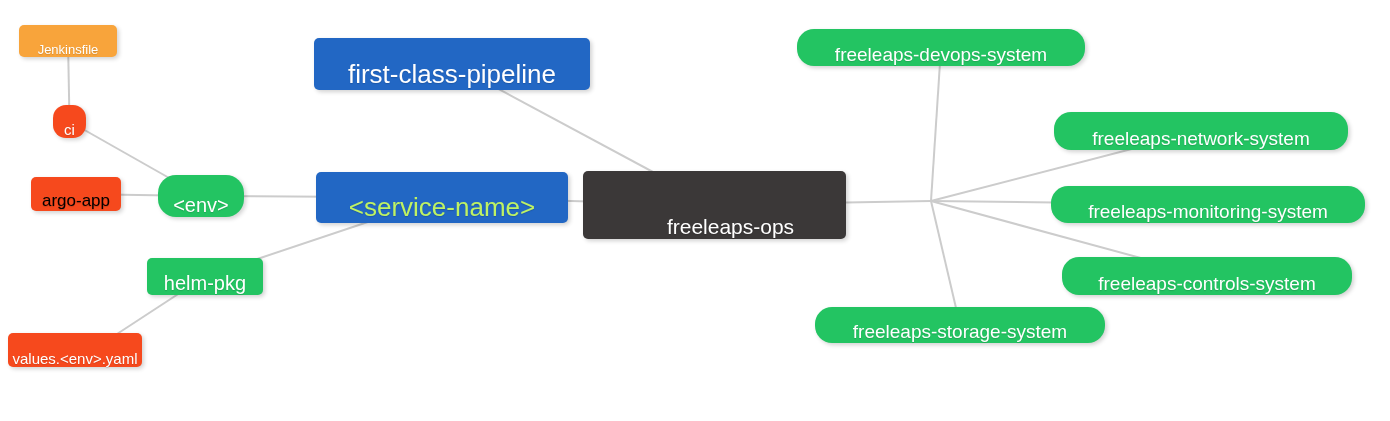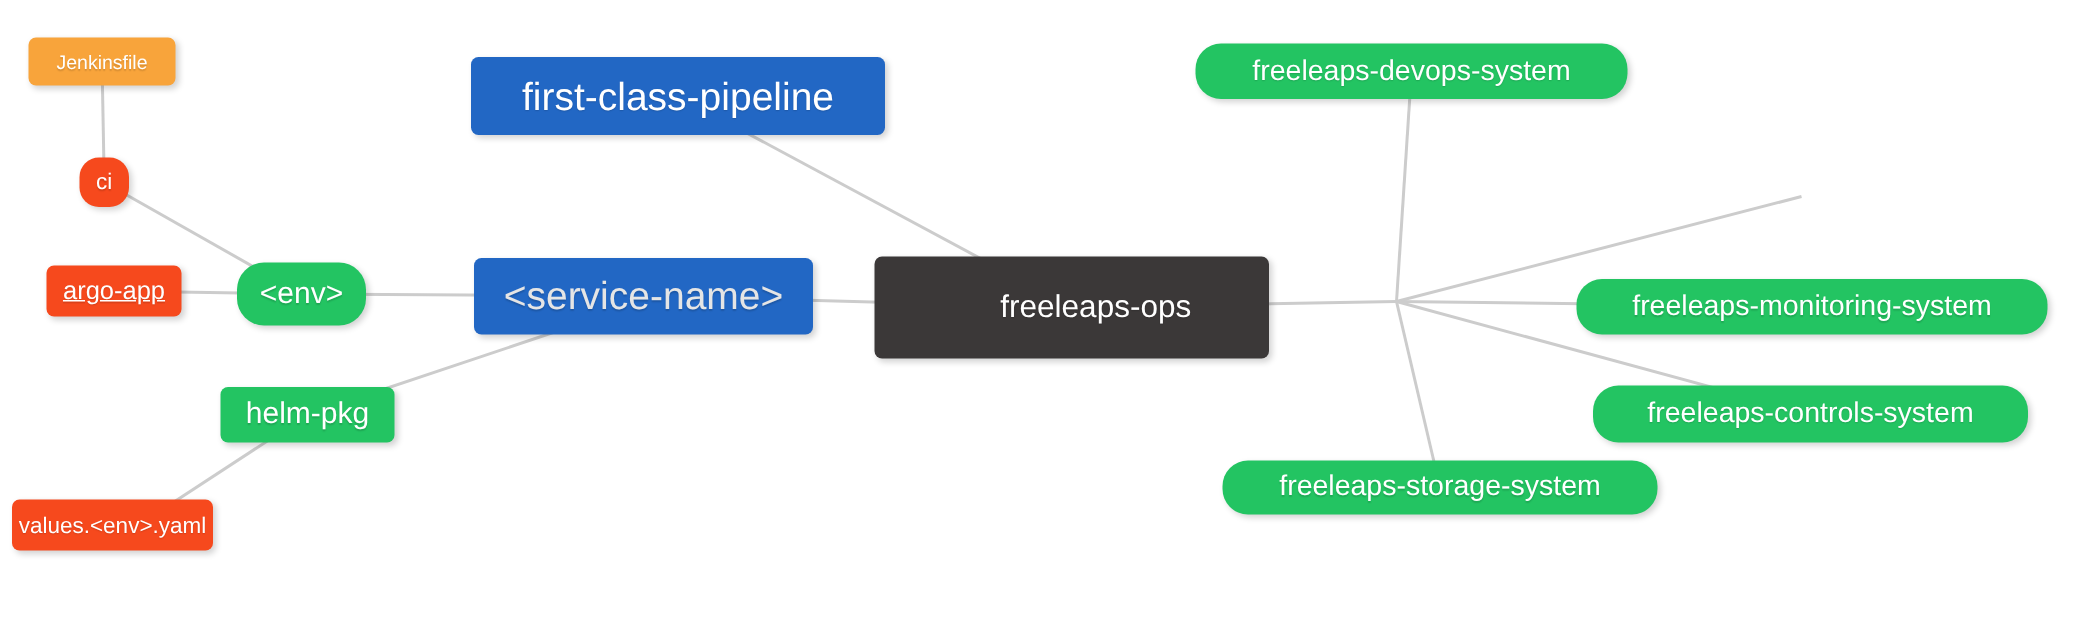--- a/index.html
+++ b/index.html
@@ -18,21 +18,21 @@
   #edge-layer {
     position: absolute;
     left: 0;
     top: 0;
     width: 1390px;
     height: 421px;
   }
   .node {
     position: absolute;
     display: flex;
-    align-items: center;
+    align-items: flex-end;
     justify-content: center;
     color: #ffffff;
     border-radius: 5px;
     box-shadow: 2px 2px 4px rgba(0,0,0,0.18);
     white-space: nowrap;
     cursor: pointer;
     box-sizing: border-box;
     text-shadow: 0 1px 1px rgba(0,0,0,0.15);
   }
   .n-xs   { font-size: 13px; }
@@ -63,43 +63,46 @@
       <line x1="931" y1="201" x2="1207" y2="276" stroke="#cccccc" stroke-width="2"></line>
       <line x1="931" y1="201" x2="960" y2="325" stroke="#cccccc" stroke-width="2"></line>
     </svg>
 
 <div class="node n-xs" style="left: 19px; top: 25px; width: 98px; height: 32px; background: rgb(248, 164, 59); color: rgb(255, 255, 255);">
       <span>Jenkinsfile</span>
     </div>
     <div class="node n-sm" style="left: 53px; top: 105px; width: 33px; height: 33px; background: rgb(246, 73, 29); color: rgb(255, 255, 255); border-radius: 13px;">
       <span>ci</span>
     </div>
-    <div class="node n-md" style="left: 31px; top: 177px; width: 90px; height: 34px; background: rgb(246, 73, 29); color: #ffffff; text-decoration: underline;">
+    <div class="node n-md" style="left: 31px; top: 177px; width: 90px; height: 34px; background: rgb(246, 73, 29); color: #000000;">
       <span>argo-app</span>
     </div>
     <div class="node n-lg" style="left: 158px; top: 175px; width: 86px; height: 42px; background: rgb(35, 196, 98); color: rgb(255, 255, 255); border-radius: 18px;">
       <span>&lt;env&gt;</span>
     </div>
     <div class="node n-lg" style="left: 147px; top: 258px; width: 116px; height: 37px; background: rgb(35, 196, 98); color: rgb(255, 255, 255);">
       <span>helm-pkg</span>
     </div>
     <div class="node n-sm" style="left: 8px; top: 333px; width: 134px; height: 34px; background: rgb(246, 73, 29); color: rgb(255, 255, 255);">
       <span>values.&lt;env&gt;.yaml</span>
     </div>
     <div class="node n-xl" style="left: 314px; top: 38px; width: 276px; height: 52px; background: rgb(34, 103, 196); color: rgb(255, 255, 255);">
       <span>first-class-pipeline</span>
     </div>
-    <div class="node n-xl" style="left: 316px; top: 172px; width: 226px; height: 51px; background: rgb(34, 103, 196); color: #e5e5e5;">
+    <div class="node n-xl" style="left: 316px; top: 172px; width: 252px; height: 51px; background: rgb(34, 103, 196); color: #bef264;">
       <span>&lt;service-name&gt;</span>
     </div>
     <div class="node n-root" style="left: 583px; top: 171px; width: 263px; height: 68px; background: rgb(59, 56, 56); color: rgb(255, 255, 255);">
       <span>freeleaps-ops</span>
     </div>
     <div class="node n-sys" style="left: 797px; top: 29px; width: 288px; height: 37px; background: rgb(35, 196, 98); color: rgb(255, 255, 255);">
       <span>freeleaps-devops-system</span>
+    </div>
+    <div class="node n-sys" style="left: 1054px; top: 112px; width: 294px; height: 38px; background: rgb(35, 196, 98); color: rgb(255, 255, 255);">
+      <span>freeleaps-network-system</span>
     </div>
     <div class="node n-sys" style="left: 1051px; top: 186px; width: 314px; height: 37px; background: rgb(35, 196, 98); color: rgb(255, 255, 255);">
       <span>freeleaps-monitoring-system</span>
     </div>
     <div class="node n-sys" style="left: 1062px; top: 257px; width: 290px; height: 38px; background: rgb(35, 196, 98); color: rgb(255, 255, 255);">
       <span>freeleaps-controls-system</span>
     </div>
     <div class="node n-sys" style="left: 815px; top: 307px; width: 290px; height: 36px; background: rgb(35, 196, 98); color: rgb(255, 255, 255);">
       <span>freeleaps-storage-system</span>
     </div>

